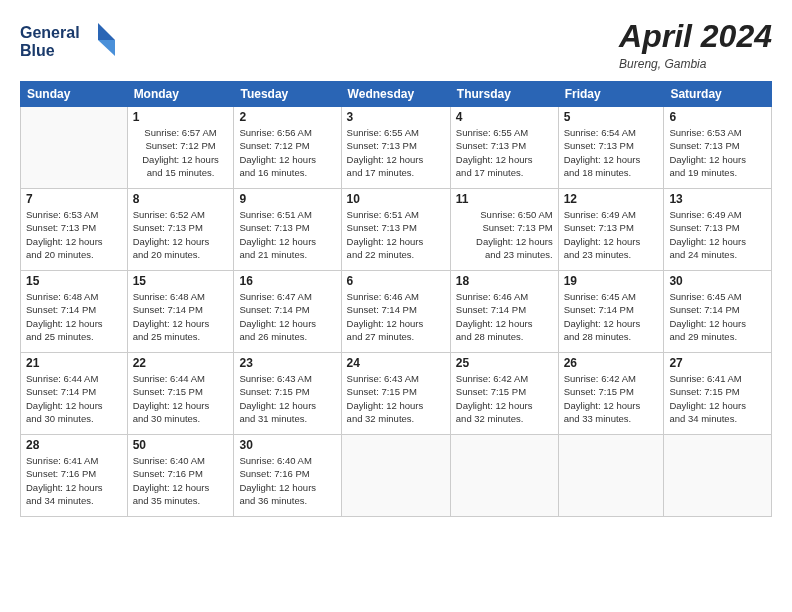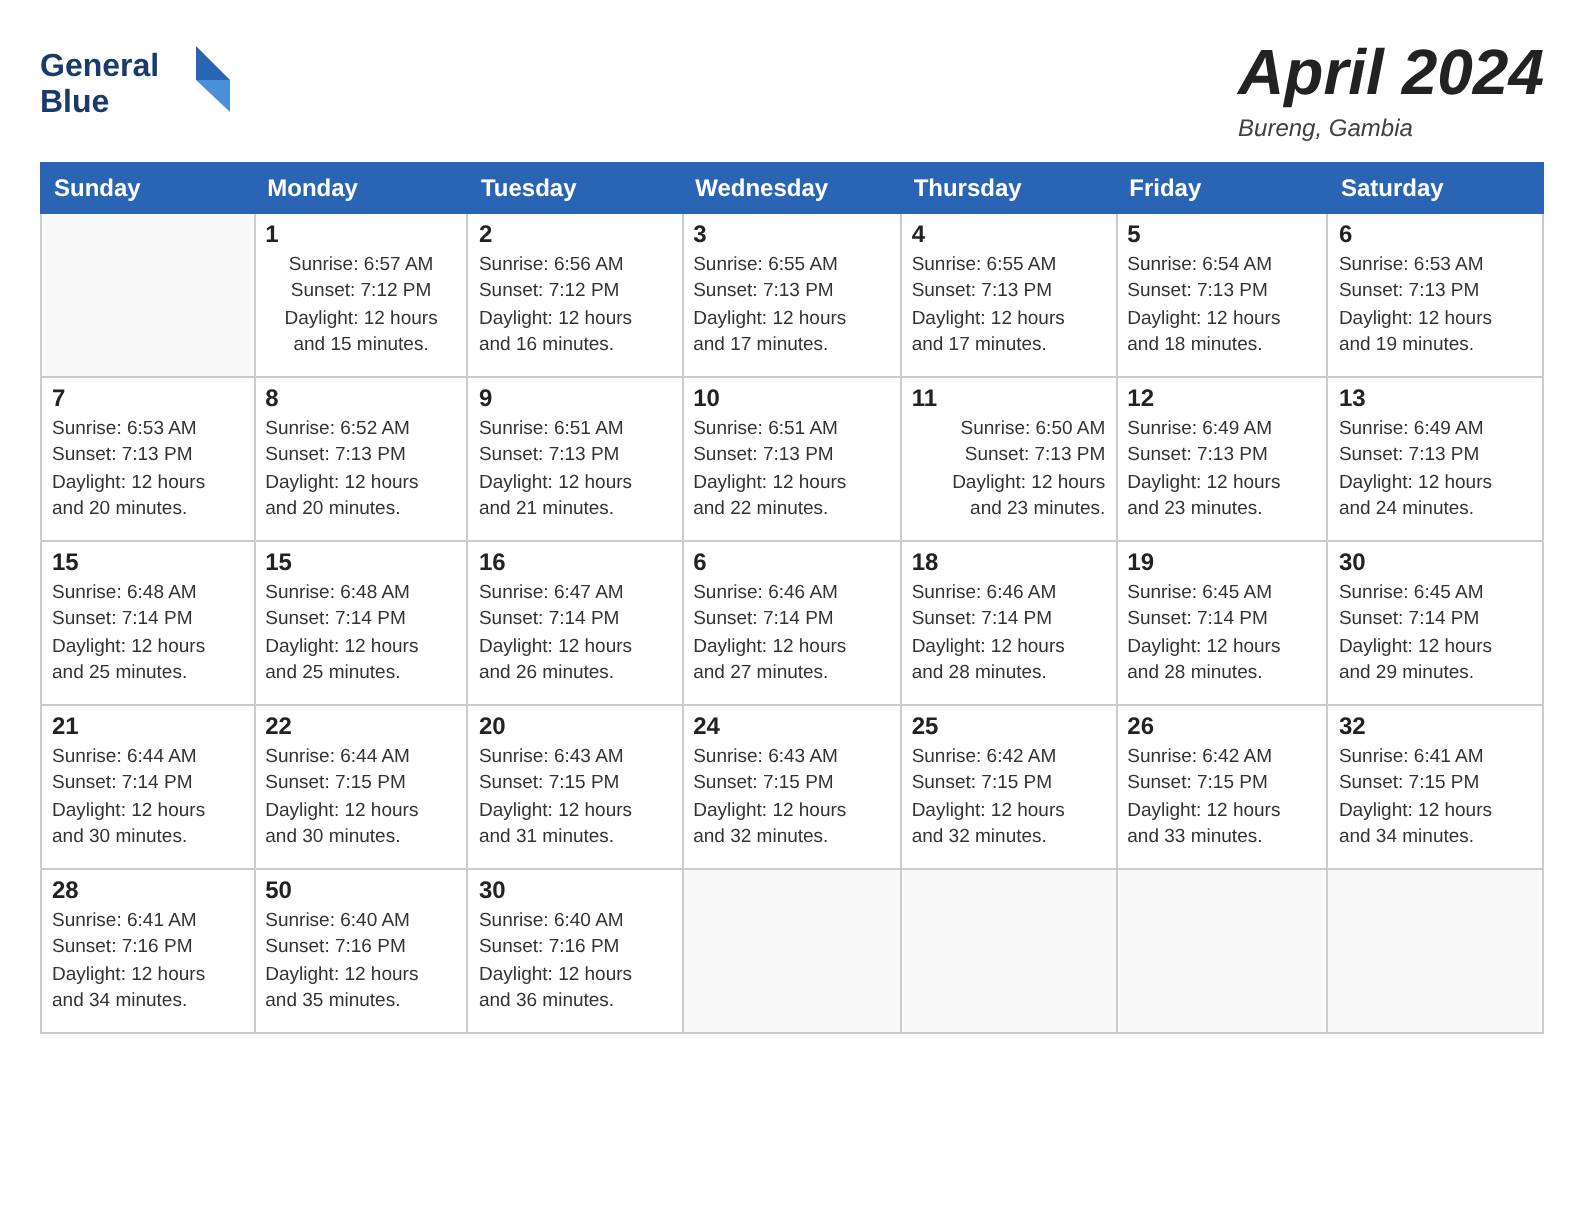--- a/index.html
+++ b/index.html
@@ -270,21 +270,21 @@
 and 30 minutes.</div>
           </td>
           <td>
             <div class="day-number">22</div>
             <div class="day-info" style="white-space: pre-line;">Sunrise: 6:44 AM
 Sunset: 7:15 PM
 Daylight: 12 hours
 and 30 minutes.</div>
           </td>
           <td>
-            <div class="day-number">20</div>
+            <div class="day-number">23</div>
             <div class="day-info" style="white-space: pre-line;">Sunrise: 6:43 AM
 Sunset: 7:15 PM
 Daylight: 12 hours
 and 31 minutes.</div>
           </td>
           <td>
             <div class="day-number">24</div>
             <div class="day-info" style="white-space: pre-line;">Sunrise: 6:43 AM
 Sunset: 7:15 PM
 Daylight: 12 hours
@@ -298,21 +298,21 @@
 and 32 minutes.</div>
           </td>
           <td>
             <div class="day-number">26</div>
             <div class="day-info" style="white-space: pre-line;">Sunrise: 6:42 AM
 Sunset: 7:15 PM
 Daylight: 12 hours
 and 33 minutes.</div>
           </td>
           <td>
-            <div class="day-number">32</div>
+            <div class="day-number">27</div>
             <div class="day-info" style="white-space: pre-line;">Sunrise: 6:41 AM
 Sunset: 7:15 PM
 Daylight: 12 hours
 and 34 minutes.</div>
           </td>
         </tr>
         <tr>
           <td>
             <div class="day-number">28</div>
             <div class="day-info" style="white-space: pre-line;">Sunrise: 6:41 AM

